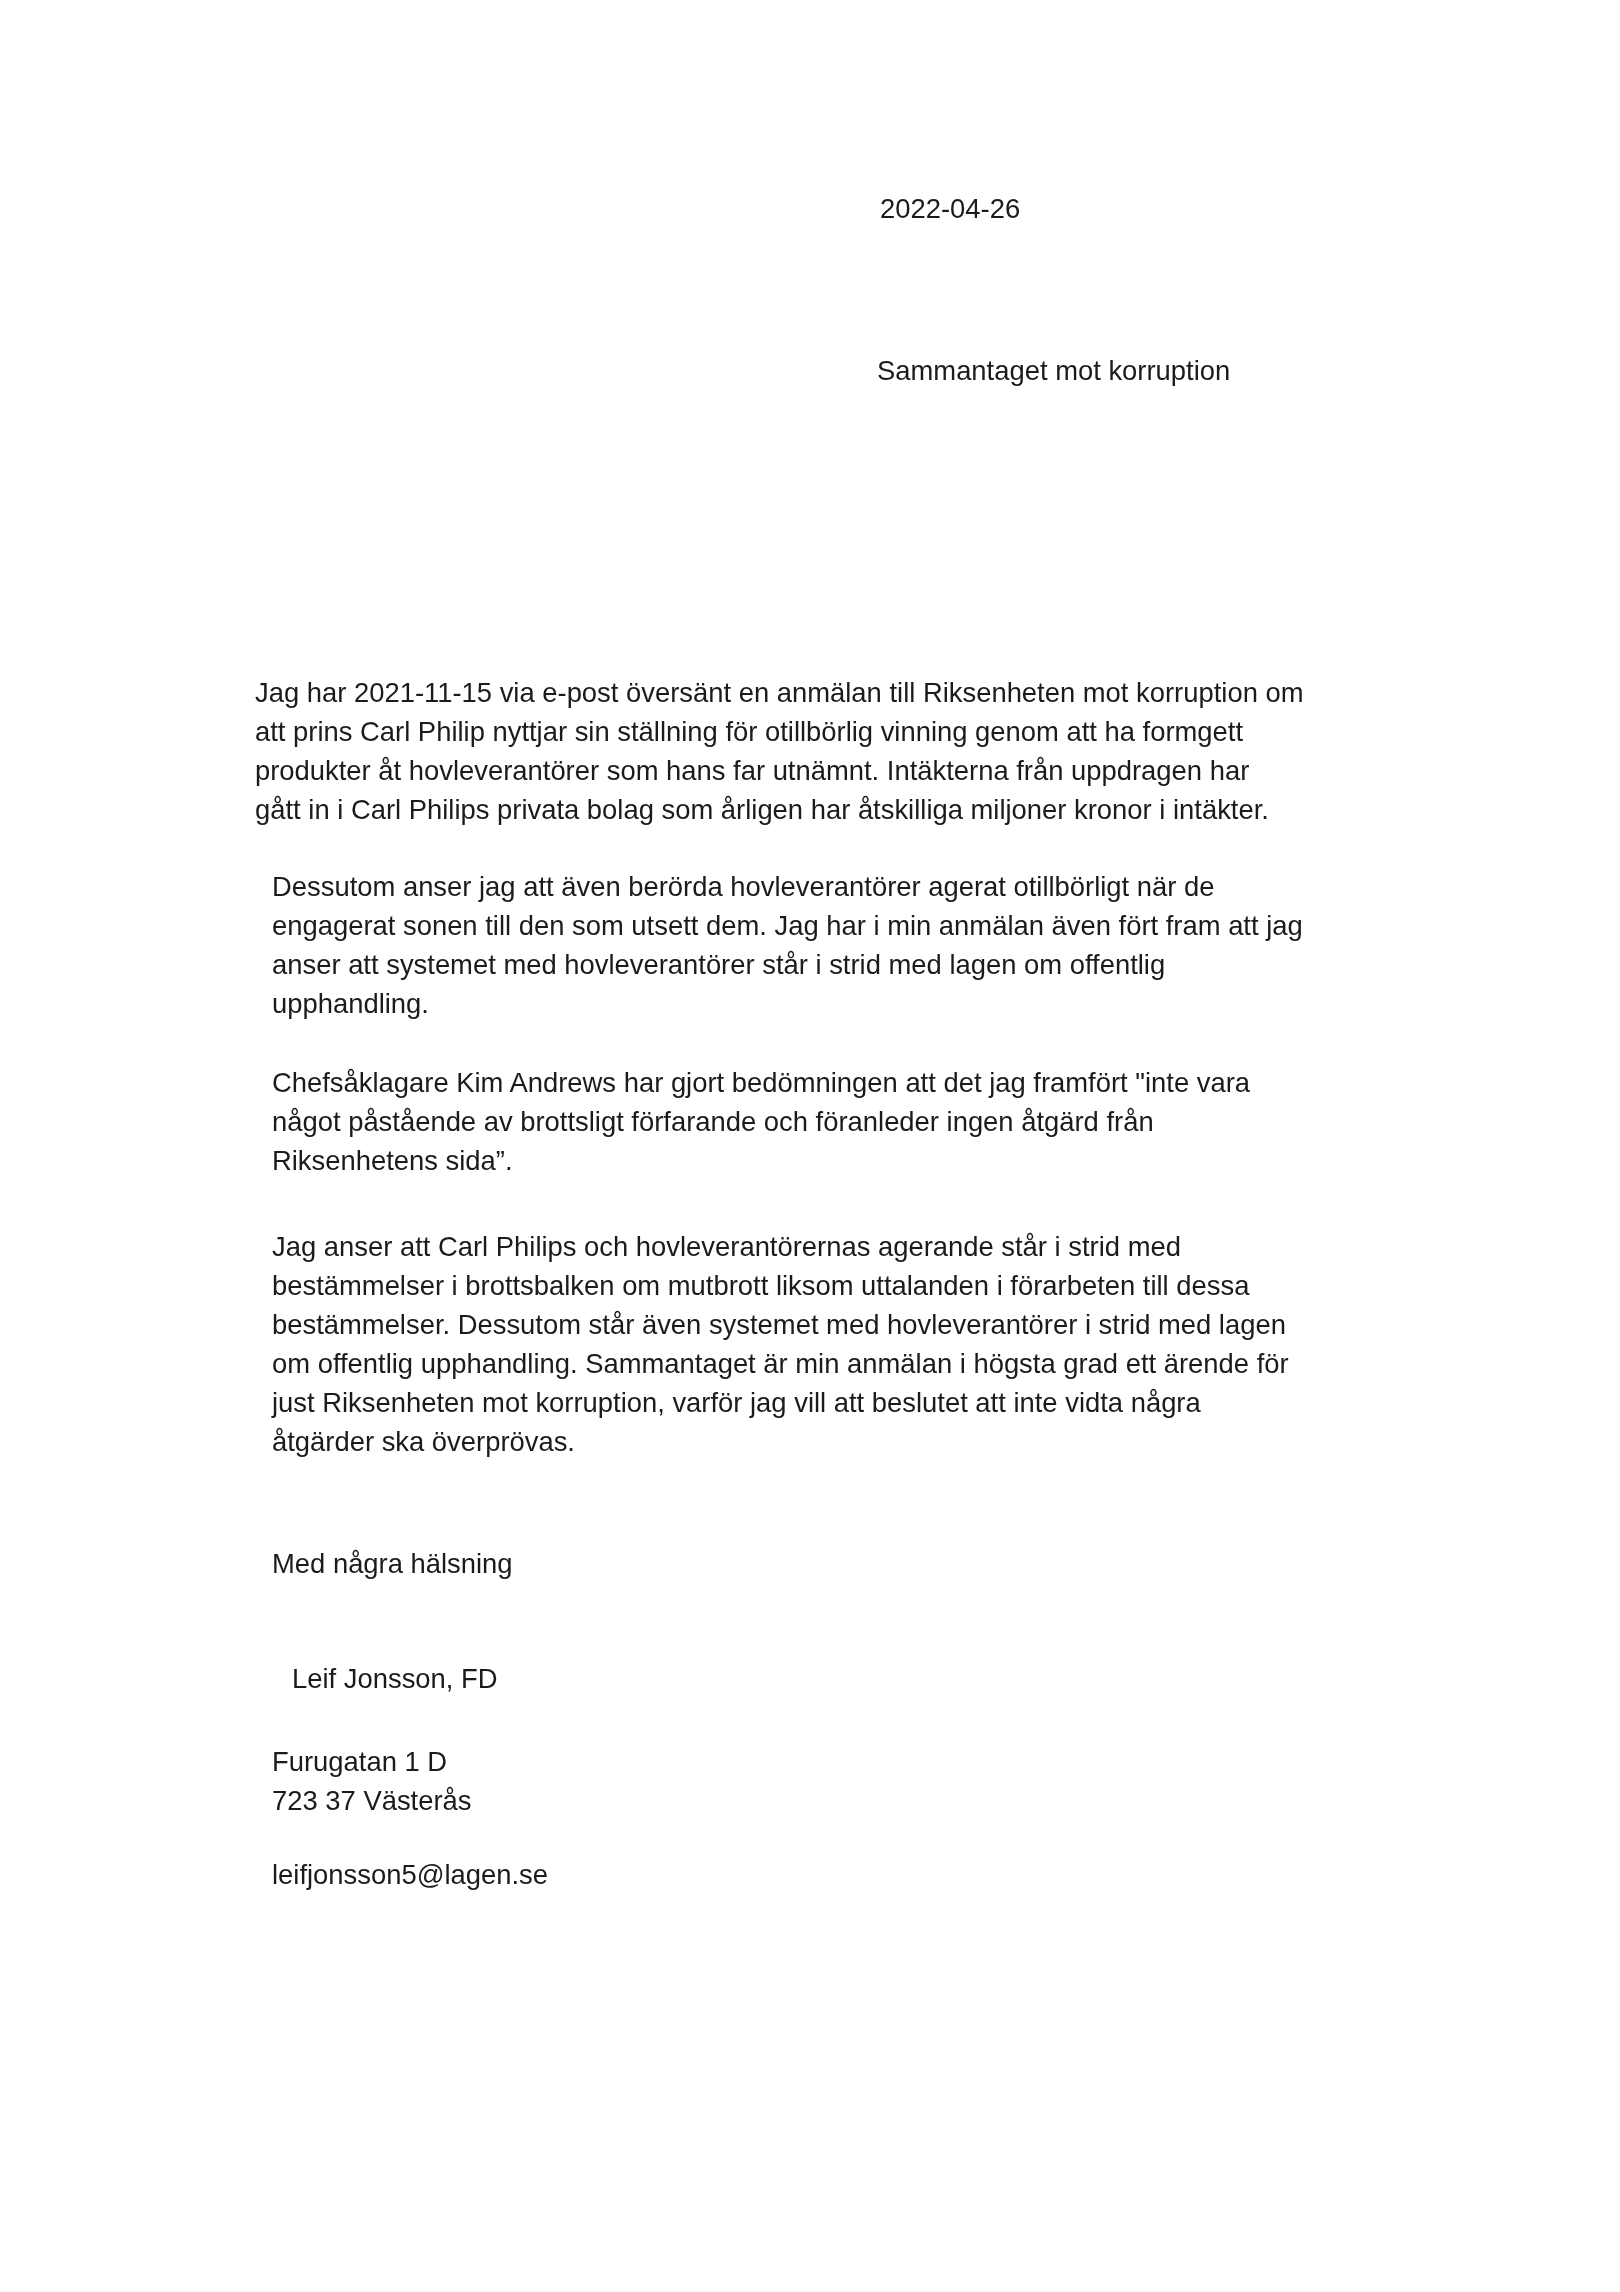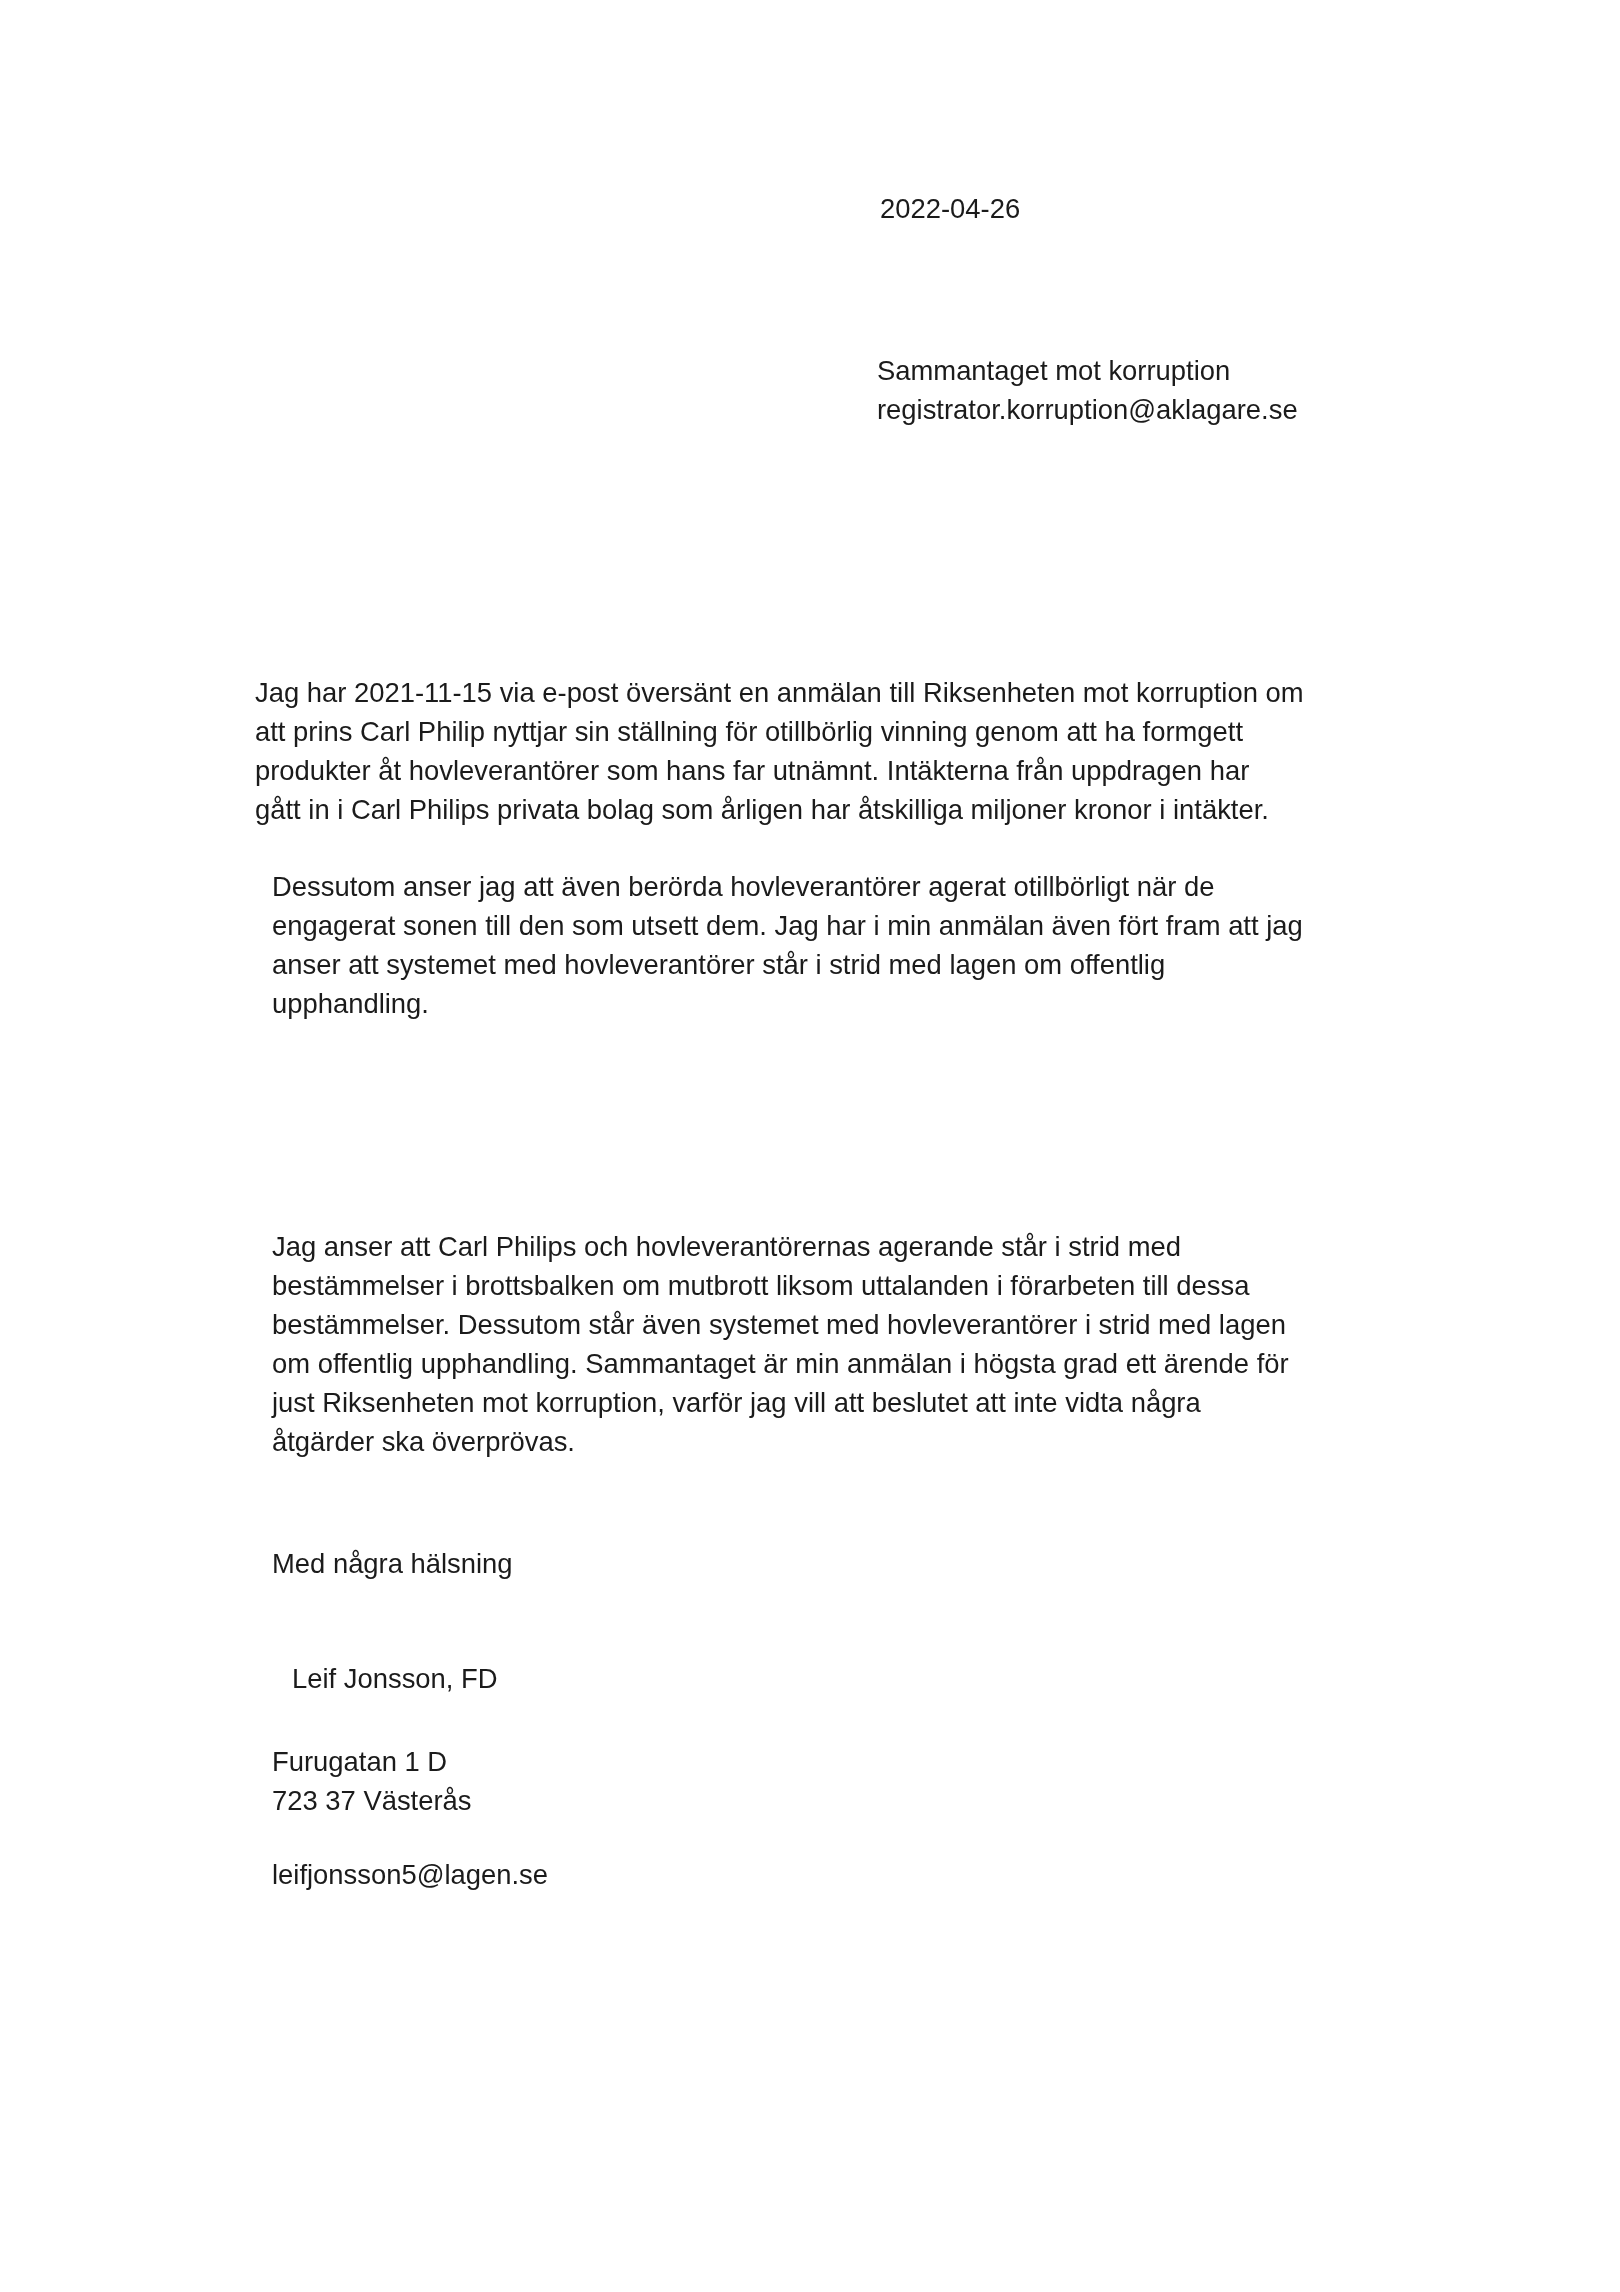--- a/index.html
+++ b/index.html
@@ -30,33 +30,35 @@
 </style>
 </head>
 <body>
 
 <div class="page">
 
   <div class="block" style="left:880px; top:189px;">2022-04-26</div>
 
   <div class="block" style="left:877px; top:351px;">Sammantaget mot korruption</div>
 
-  <div class="block" style="left:877px; top:390px;">registrator.korruption@aklagare.se</div>
 
 
   <div class="block" style="left:255px; top:673px;">Jag har 2021-11-15 via e-post översänt en anmälan till Riksenheten mot korruption om
 att prins Carl Philip nyttjar sin ställning för otillbörlig vinning genom att ha formgett
 produkter åt hovleverantörer som hans far utnämnt. Intäkterna från uppdragen har
 gått in i Carl Philips privata bolag som årligen har åtskilliga miljoner kronor i intäkter.</div>
 
   <div class="block" style="left:272px; top:867px;">Dessutom anser jag att även berörda hovleverantörer agerat otillbörligt när de
 engagerat sonen till den som utsett dem. Jag har i min anmälan även fört fram att jag
 anser att systemet med hovleverantörer står i strid med lagen om offentlig
 upphandling.</div>
 
+  <div class="block" style="left:272px; top:1063px;">Chefsåklagare Kim Andrews har gjort bedömningen att det jag framfört "inte vara
+något påstående av brottsligt förfarande och föranleder ingen åtgärd från
+Riksenhetens sida”.</div>
 
   <div class="block" style="left:272px; top:1227px;">Jag anser att Carl Philips och hovleverantörernas agerande står i strid med
 bestämmelser i brottsbalken om mutbrott liksom uttalanden i förarbeten till dessa
 bestämmelser. Dessutom står även systemet med hovleverantörer i strid med lagen
 om offentlig upphandling. Sammantaget är min anmälan i högsta grad ett ärende för
 just Riksenheten mot korruption, varför jag vill att beslutet att inte vidta några
 åtgärder ska överprövas.</div>
 
   <div class="block" style="left:272px; top:1544px;">Med några hälsning</div>
 

